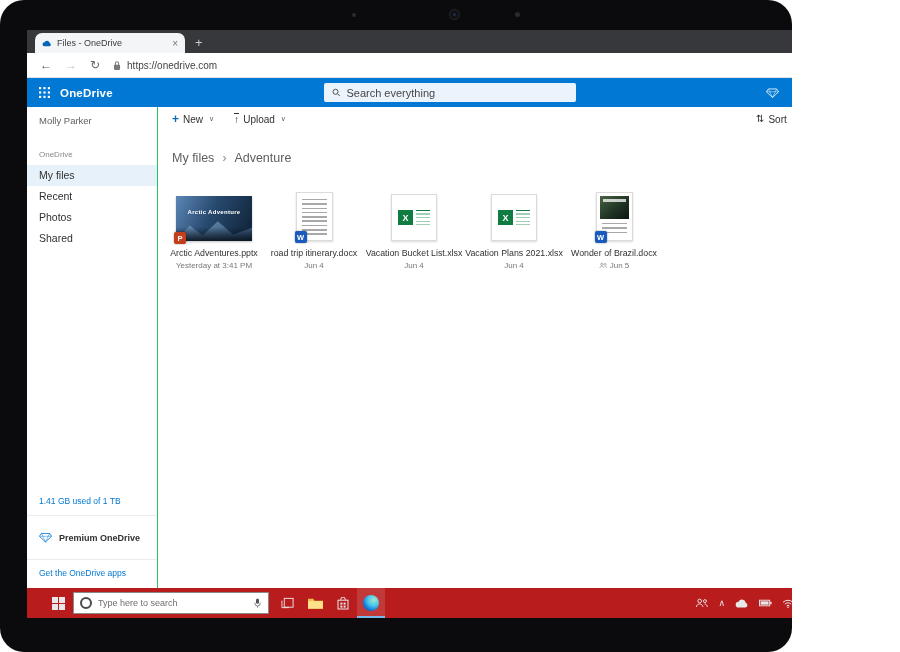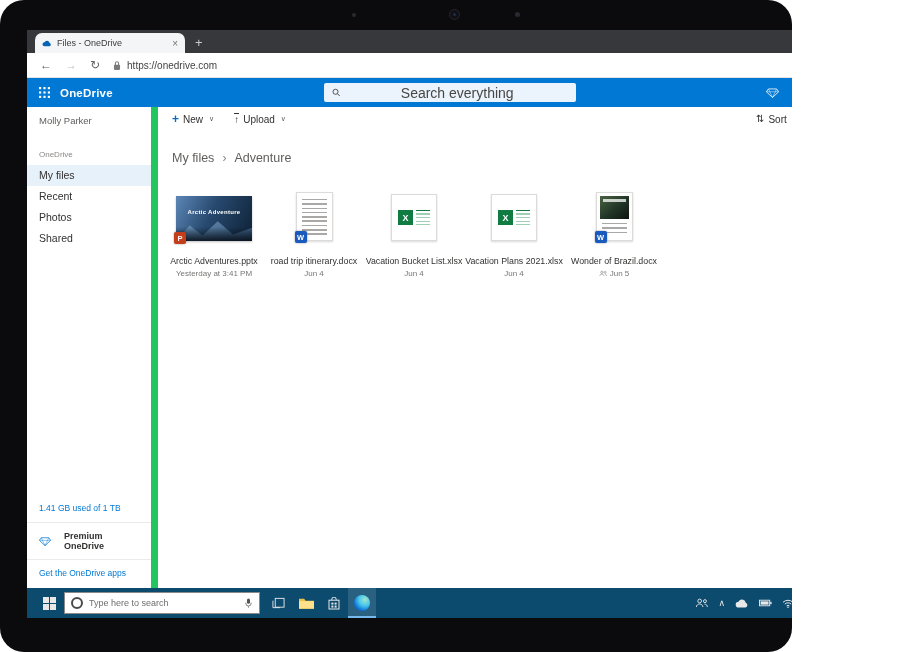--- a/index.html
+++ b/index.html
@@ -23,40 +23,40 @@
   .addrbar { height:25px; flex:none; background:#fff; border-bottom:1px solid #e3e3e3; display:flex; align-items:center; gap:13px; padding:0 13px; }
   .nav-btn { font-size:12px; color:#5f6368; cursor:pointer; line-height:1; }
   .nav-btn.disabled { color:#c3c3c3; }
   .urlbox { display:flex; gap:6px; font-size:10px; color:#444; }
 
   
   .odheader { height:29px; flex:none; background:#0078d4; display:flex; align-items:center; color:#fff; padding:0 10px; position:relative; }
   .waffle { margin:0 10px 0 2px; display:flex; cursor:pointer; }
   .brand { font-size:11.5px; font-weight:bold; letter-spacing:.2px; }
   .odsearch { position:absolute; left:50%; transform:translateX(-50%); width:252px; height:19px; background:rgba(255,255,255,.92); border-radius:2px; display:flex; align-items:center; gap:6px; padding:0 8px; }
-  .odsearch input { border:none; outline:none; background:transparent; font-size:14px; color:#333; width:100%; font-family:inherit;text-align:center; }
+  .odsearch input { border:none; outline:none; background:transparent; font-size:11px; color:#333; width:100%; font-family:inherit; }
   .odsearch input::placeholder { color:#484644; opacity:1; }
   .hdr-right { margin-left:auto; display:flex; align-items:center; gap:14px; padding-right:2px; }
   .hdr-icon { font-size:11px; line-height:1; cursor:pointer; display:flex; align-items:center; }
   .help-glyph { font-size:11px; font-weight:bold; }
   .avatar { width:20px; height:20px; border-radius:50%; cursor:pointer;
     background: radial-gradient(circle at 50% 40%, #cfa184 0%, #cfa184 32%, #4a3328 33%, #241811 64%, #46405c 65%);
     border:1px solid rgba(255,255,255,.45); }
 
   
   .browser-body { flex:1; display:flex; min-height:0; background:#fff; }
 
-  .sidebar { width:131px; flex:none; border-right:7px solid #22c55e; display:flex; flex-direction:column; }
+  .sidebar { width:131px; flex:none; border-right:1px solid #22c55e; display:flex; flex-direction:column; }
   .sb-user { padding:8px 12px 4px; font-size:9.5px; color:#605e5c; }
   .sb-section { margin-top:20px; padding:0 12px 6px; font-size:8px; color:#8a8886; }
   .sb-item { padding:4px 12px 5px; font-size:10.5px; color:#323130; cursor:pointer; }
   .sb-item.selected { background:#e6f1fa; }
   .sb-spacer { flex:1; }
   .sb-storage { padding:7px 12px 9px; font-size:8.5px; color:#0078d4; cursor:pointer; }
-  .sb-premium { border-top:1px solid #edebe9; padding:8px 12px; display:flex; align-items:center; gap:13px; font-size:9px; font-weight:bold; color:#323130; cursor:pointer; }
+  .sb-premium { border-top:1px solid #edebe9; padding:16px 12px; display:flex; align-items:center; gap:7px; font-size:9px; font-weight:bold; color:#323130; cursor:pointer; }
   .sb-apps { border-top:1px solid #edebe9; padding:8px 12px 10px; font-size:8.5px; color:#0078d4; cursor:pointer; }
 
   .main { flex:1; display:flex; flex-direction:column; min-width:0; }
   .cmdbar { height:24px; flex:none; display:flex; align-items:center; padding:0 14px; gap:20px; font-size:10px; color:#323130; }
   .cmd { display:flex; align-items:center; gap:4px; cursor:pointer; }
   .chev { font-size:7px; color:#605e5c; margin-left:2px; }
   .plus-glyph { color:#0b6cbd; font-size:12px; font-weight:bold; line-height:1; }
   .upload-glyph { font-size:10px; color:#323130; line-height:1; border-top:1px solid #323130; padding-top:1px; }
   .cmd-right { margin-left:auto; display:flex; align-items:center; gap:14px; }
   .sort-glyph { font-size:10px; line-height:1; }
@@ -65,21 +65,21 @@
   .gridview-icon::after { content:""; position:absolute; left:0; right:0; top:50%; height:1px; background:#323130; }
   .info-icon { width:12px; height:12px; border-radius:50%; border:1px solid #0078d4; color:#0078d4; font-size:8px; display:flex; align-items:center; justify-content:center; font-weight:bold; cursor:pointer; }
 
   .breadcrumb { padding:20px 14px 0; display:flex; align-items:center; gap:8px; font-size:12.5px; color:#605e5c; }
   .crumb { cursor:pointer; }
   .crumb-sep { font-size:12px; color:#8a8886; }
 
   .files { display:flex; padding:22px 4px 0 6px; }
   .tile { width:100px; display:flex; flex-direction:column; align-items:center; cursor:pointer; }
   .thumbwrap { height:54px; display:flex; align-items:flex-end; justify-content:center; position:relative; }
-  .fname { margin-top:15px; font-size:8.8px; color:#323130; text-align:center; white-space:nowrap; }
+  .fname { margin-top:7px; font-size:8.8px; color:#323130; text-align:center; white-space:nowrap; }
   .fmeta { margin-top:3px; font-size:8px; color:#797775; display:flex; align-items:center; gap:3px;justify-content:flex-end; }
 
   .badge { position:absolute; left:-2px; bottom:-3px; width:12px; height:12px; border-radius:2px; color:#fff; font-size:7.5px; font-weight:bold; display:flex; align-items:center; justify-content:center; box-shadow:0 0 2px rgba(0,0,0,.45); z-index:3; }
   .badge-ppt { background:#c43e1c; }
   .badge-word { background:#185abd; }
 
   .thumb-pptx { width:76px; height:45px; position:relative;
     background:linear-gradient(115deg,#5d87b8 0%,#27496e 45%,#0e2135 100%);
     box-shadow:0 1px 2px rgba(0,0,0,.25); }
   .thumb-pptx .mountains { position:absolute; left:0; right:0; bottom:0; height:22px;
@@ -96,21 +96,21 @@
     background:linear-gradient(140deg,#4a6342 0%,#203526 55%,#0d1510 100%); }
   .doc-cover::before { content:""; position:absolute; left:3px; right:3px; top:3px; height:3px; background:rgba(255,255,255,.75); }
   .doc-lines.below-cover { top:30px; }
 
   .thumb-xlsx { width:46px; height:47px; background:#fff; border:1px solid #dddbd9; box-shadow:0 1px 2px rgba(0,0,0,.15); position:relative; }
   .xl-block { position:absolute; left:6px; top:15px; width:15px; height:15px; background:#107c41; color:#fff; font-weight:bold; font-size:9px; display:flex; align-items:center; justify-content:center; }
   .xl-table { position:absolute; left:24px; right:6px; top:15px; height:15px; border-top:1.5px solid #107c41;
     background:repeating-linear-gradient(to bottom,transparent 0 2.3px,#9fcfb4 2.3px 3.6px); }
 
   
-  .taskbar { height:30px; flex:none; background:#0c4a6e; display:flex; align-items:center; color:#e8e8e8; padding-left:7px; }
+  .taskbar { height:30px; flex:none; background:#b91c1c; display:flex; align-items:center; color:#e8e8e8; padding-left:16px; }
   .tb-btn { width:30px; height:30px; display:flex; align-items:center; justify-content:center; cursor:pointer; }
   .tb-search { width:196px; height:22px; background:#fff; border:1px solid #8a8a8a; display:flex; align-items:center; gap:6px; padding:0 6px; cursor:text; }
   .cortana-ring { width:12px; height:12px; border:2px solid #4a4a4a; border-radius:50%; flex:none; }
   .tb-search input { flex:1; min-width:0; border:none; outline:none; font-size:9px; color:#555; font-family:inherit; background:transparent; }
   .tb-search input::placeholder { color:#6e6e6e; opacity:1; }
   .appzone { display:flex; align-items:center; margin-left:4px; }
   .app-btn { width:28px; height:30px; display:flex; align-items:center; justify-content:center; cursor:pointer; }
   .app-btn.active { background:rgba(255,255,255,.13); box-shadow:inset 0 -2px 0 #76b9ed; }
   .edge-disc { width:16px; height:16px; border-radius:50%;
     background:radial-gradient(circle at 68% 30%, #9ee6c8 0%, #49c7ee 38%, #0b6fd4 72%, #0a4d9c 100%); }

